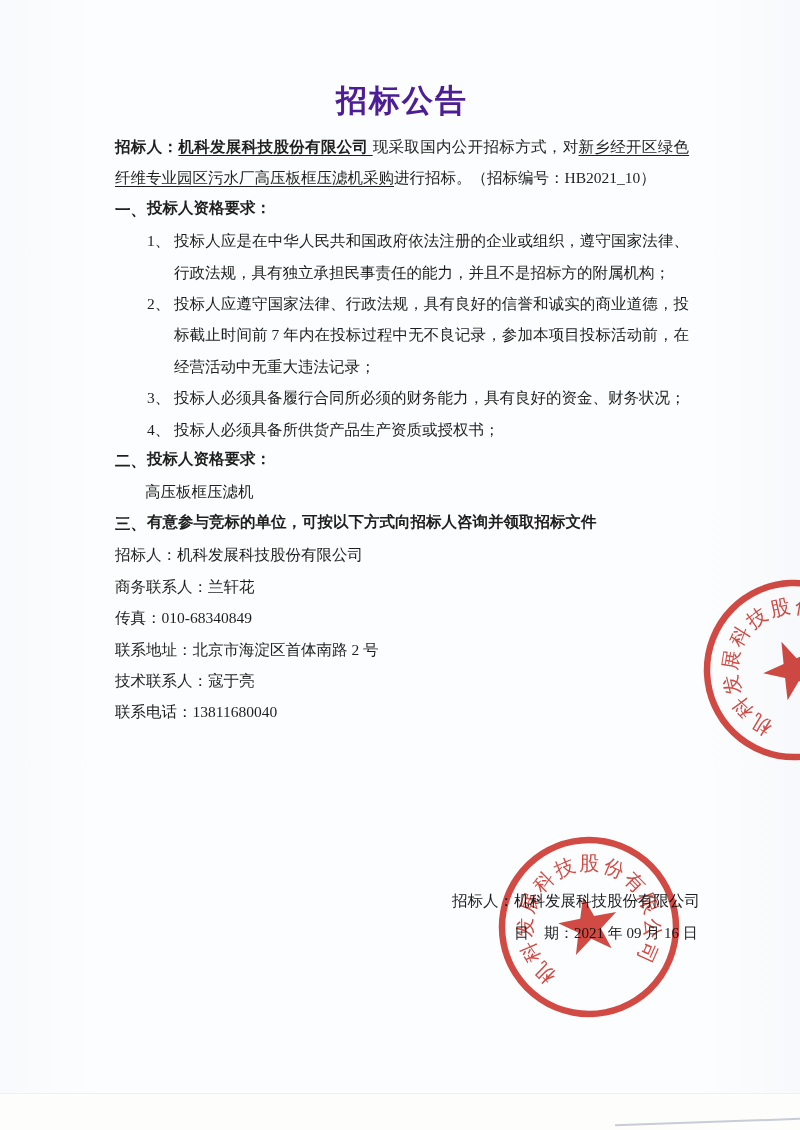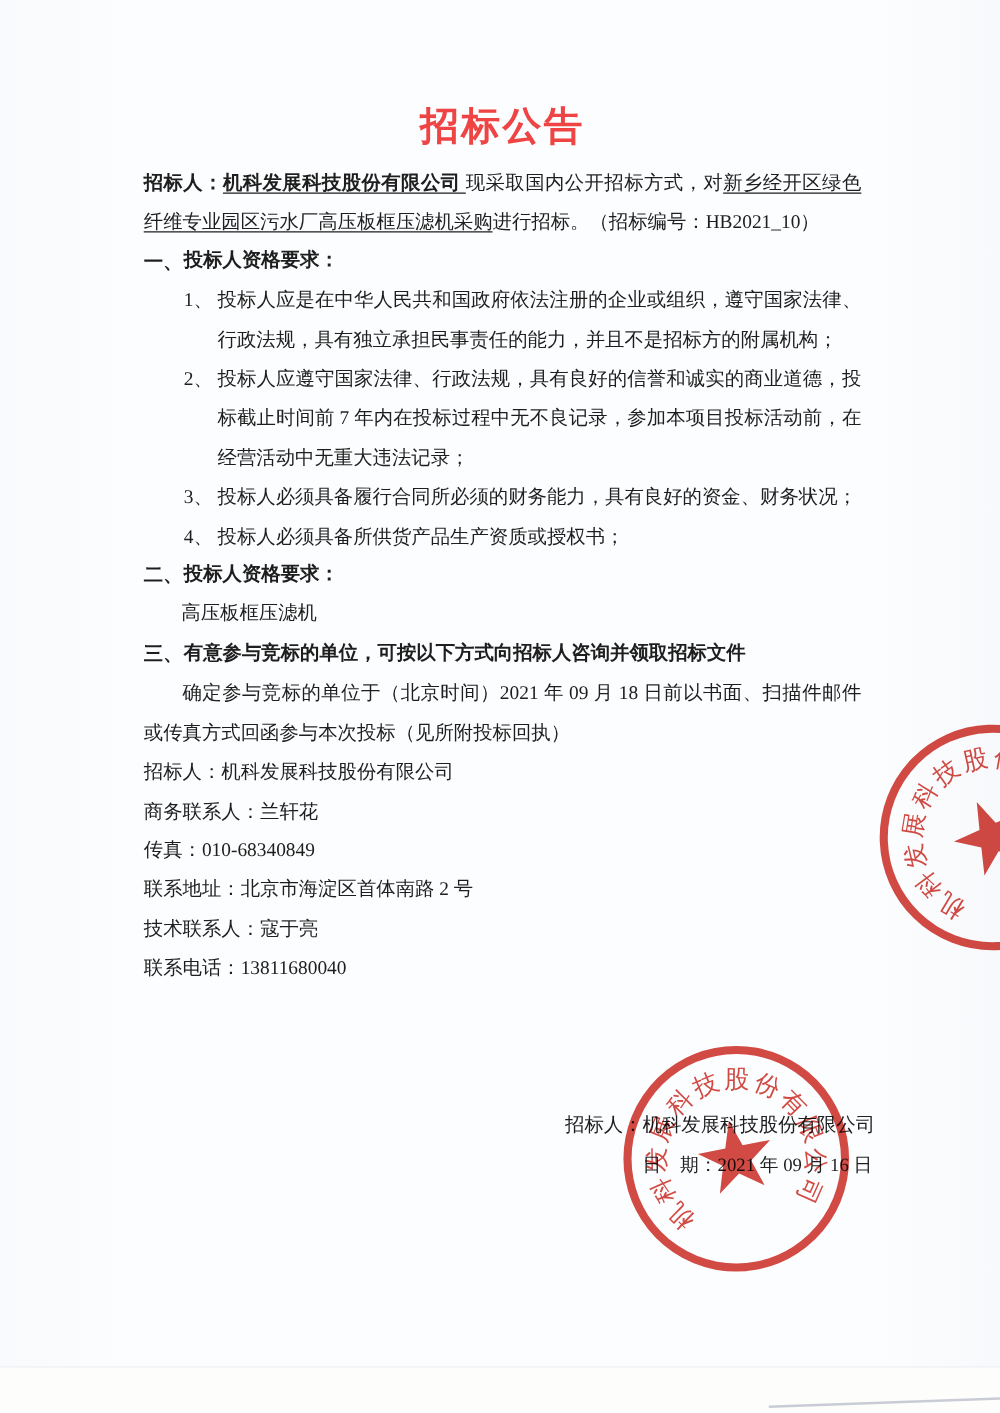--- a/index.html
+++ b/index.html
@@ -10,33 +10,33 @@
     color:#1e1e1e;
   }
   .doc {
     position:absolute; left:115px; top:84px; width:574px;
     font-size:15.5px; line-height:31.4px; text-align:justify;
   }
   .title {
     margin:0 0 13px 0; text-align:center;
     font-family:"Liberation Sans","DejaVu Sans",sans-serif;
     font-weight:bold; font-size:31px; line-height:34px; letter-spacing:2px;
-    color:#ef4444;
+    color:#4c1d95;
   }
   p { margin:0; }
   .u { text-decoration:underline; text-underline-offset:3px; }
   .b { font-weight:bold; }
   .sec-heading { display:flex; font-weight:bold; }
   .sec-num { flex:0 0 32px; }
   .sec-head-text { flex:1;font-family:Liberation Mono, monospace; }
   .item { display:flex; }
   .item-indent { flex:0 0 32px; }
   .item-num { flex:0 0 27px; }
   .item-text { flex:1; }
-  .sec2-content { margin-left:30px;font-family:Liberation Mono, monospace; }
+  .sec2-content { margin-left:30px; }
   .indent-para { text-indent:2em; }
   .contact-line { white-space:pre-wrap; }
   .sig-line1 { position:absolute; left:452px; top:888px; font-size:15.5px; line-height:26px; }
   .sig-line2 { position:absolute; left:503px; top:920px; font-size:15px; line-height:26px; white-space:pre-wrap;margin-left:11px; }
   .seal {
     position:absolute; width:190px; height:190px;
     mix-blend-mode:multiply; opacity:0.88;
   }
   .seal-bottom { left:494px; top:832px; transform:rotate(-11deg); }
   .seal-right  { left:699px; top:575px; transform:rotate(-24deg); }
@@ -96,21 +96,20 @@
     <div class="sec-heading">
       <span class="sec-num">二、</span>
       <span class="sec-head-text">投标人资格要求：</span>
     </div>
     <p class="sec2-content">高压板框压滤机</p>
 
     <div class="sec-heading">
       <span class="sec-num">三、</span>
       <span class="sec-head-text">有意参与竞标的单位，可按以下方式向招标人咨询并领取招标文件</span>
     </div>
-    <p class="indent-para">确定参与竞标的单位于（北京时间）2021 年 09 月 18 日前以书面、扫描件邮件或传真方式回函参与本次投标（见所附投标回执）</p>
 
     <div class="contact-line"><span>招标人：</span><span>机科发展科技股份有限公司</span></div>
     <div class="contact-line"><span>商务联系人：</span><span>兰轩花</span></div>
     <div class="contact-line"><span>传真：</span><span>010-68340849</span></div>
     <div class="contact-line"><span>联系地址：</span><span>北京市海淀区首体南路 2 号</span></div>
     <div class="contact-line"><span>技术联系人：</span><span>寇于亮</span></div>
     <div class="contact-line"><span>联系电话：</span><span>13811680040</span></div>
 
   </div>
 

